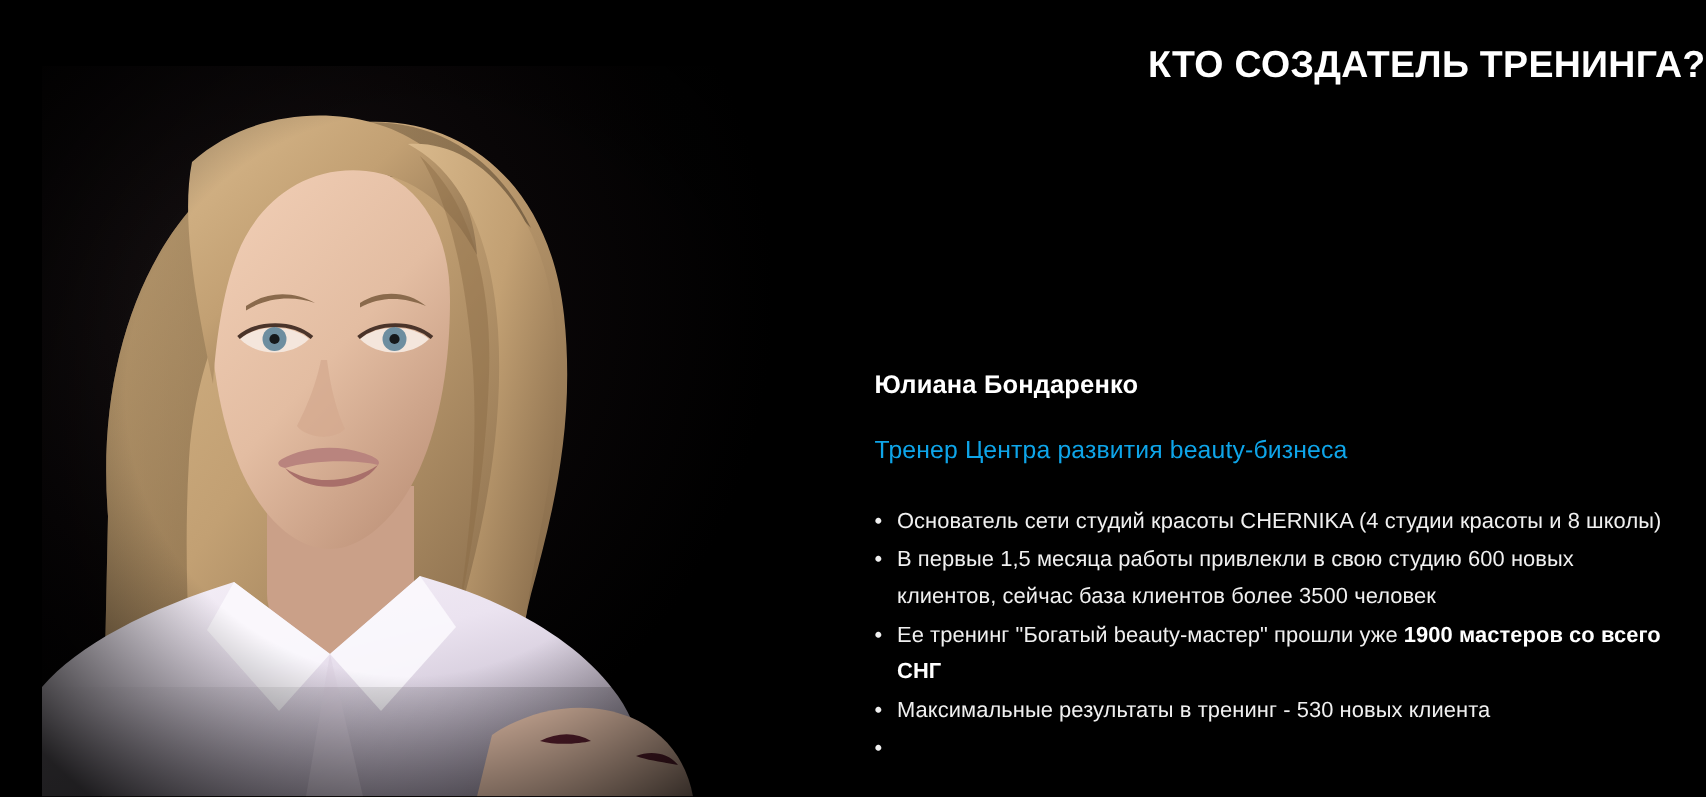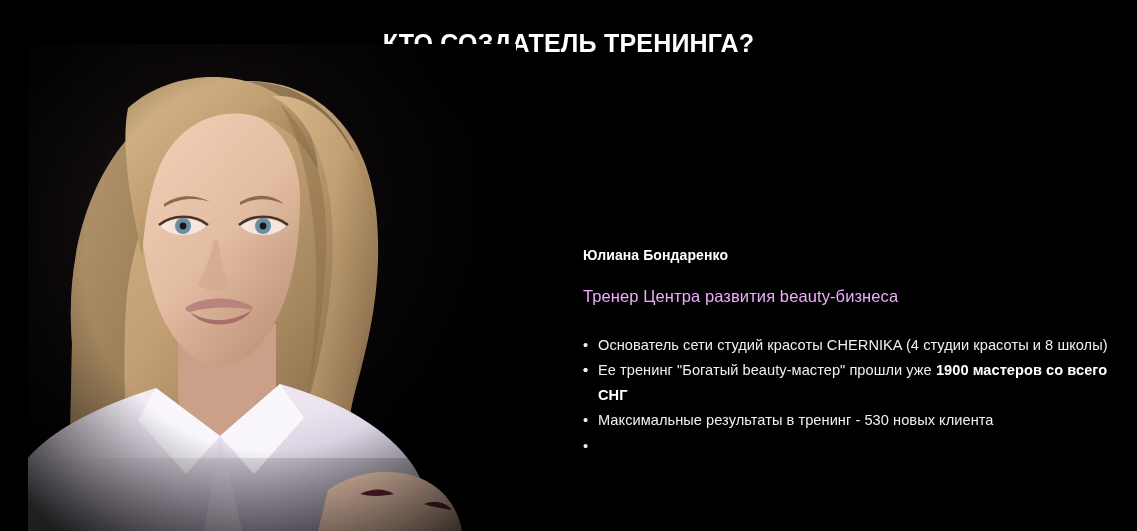--- a/index.html
+++ b/index.html
@@ -18,21 +18,21 @@
     background: #000000;
     overflow: hidden;
   }
 
   
   .page-title {
     position: absolute;
     top: 12px;
     left: 0;
     width: 1137px;
-    text-align: center;
+    text-align: right;
     color: #ffffff;
     font-family: "Liberation Sans", sans-serif;
     font-weight: bold;
     font-size: 25px;
     letter-spacing: 0.2px;
     text-transform: uppercase;
     white-space: nowrap;
   }
 
   
@@ -51,27 +51,27 @@
   .bio {
     position: absolute;
     left: 583px;
     top: 248px;
     width: 534px;
   }
   .bio-name {
     color: #ffffff;
     font-family: "Liberation Sans", sans-serif;
     font-weight: bold;
-    font-size: 14px;
+    font-size: 17px;
     letter-spacing: 0.1px;
     margin: 0 0 24px 0;
     line-height: 1.1;
   }
   .bio-role {
-    color: #f0abfc;
+    color: #0ea5e9;
     font-family: "Liberation Sans", sans-serif;
     font-weight: normal;
     font-size: 16.5px;
     letter-spacing: 0.1px;
     margin: 0 0 27px 0;
     line-height: 1.1;
   }
   .bio-list {
     list-style: none;
     margin: 0;
@@ -209,20 +209,20 @@
     </svg>
   </div>
 
   <div class="bio">
     <div class="bio-name">Юлиана Бондаренко</div>
 
     <div class="bio-role">Тренер Центра развития beauty-бизнеса</div>
 
     <ul class="bio-list">
         <li><span class="bullet">•</span><span>Основатель сети студий красоты CHERNIKA (4 студии красоты и 8 школы)</span></li>
-        <li><span class="bullet">•</span></li>
+        <li><span class="bullet">•</span><span>В первые 1,5 месяца работы привлекли в свою студию 600 новых клиентов, сейчас база клиентов более 3500 человек</span></li>
         <li><span class="bullet">•</span><span>Ее тренинг "Богатый beauty-мастер" прошли уже </span><b>1900 мастеров со всего СНГ</b></li>
         <li><span class="bullet">•</span><span>Максимальные результаты в тренинг - 530 новых клиента</span></li>
         <li><span class="bullet">•</span></li>
       </ul>
   </div>
 
 </div>
 
 </body></html>

